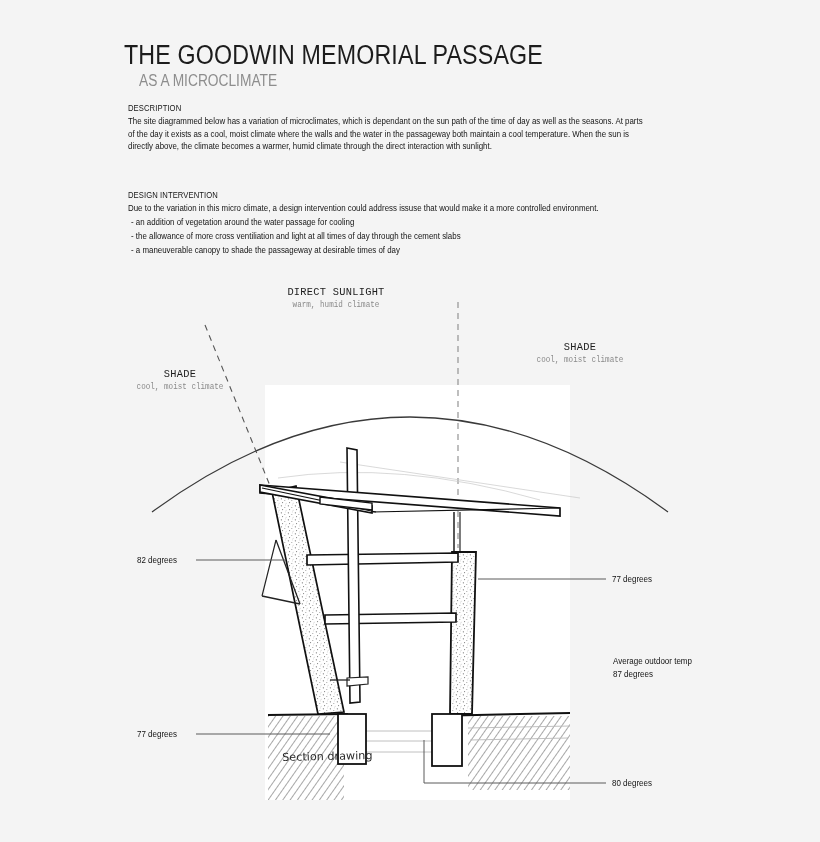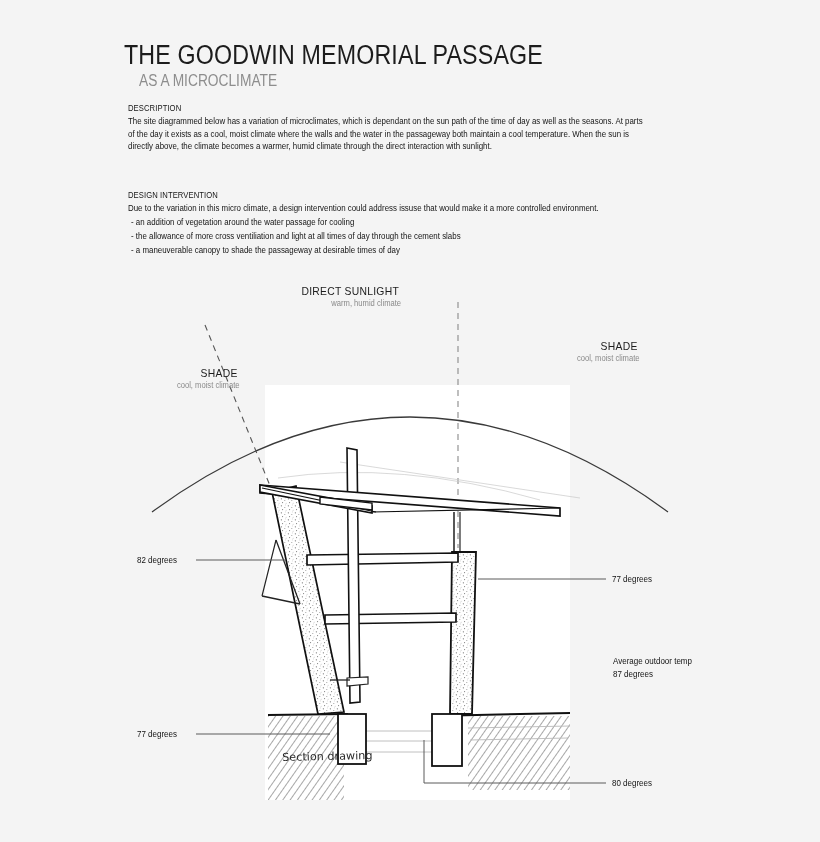--- a/index.html
+++ b/index.html
@@ -71,21 +71,21 @@
     color: #141414;
     transform: scaleX(0.92);
     transform-origin: left top;
     list-style: none;
     margin: 0;
     padding: 0;
   }
   .bullet-list li { white-space: nowrap; }
 
   
-  .annot { position: absolute; text-align: right; }
+  .annot { position: absolute; text-align: center; font-family: Liberation Mono, monospace; }
   .annot .t1 {
     font-size: 11.5px;
     color: #1c1c1c;
     letter-spacing: 0.3px;
     transform: scaleX(0.9);
     white-space: nowrap;
   }
   .annot .t2 {
     font-size: 8.2px;
     color: #8a8a8a;

